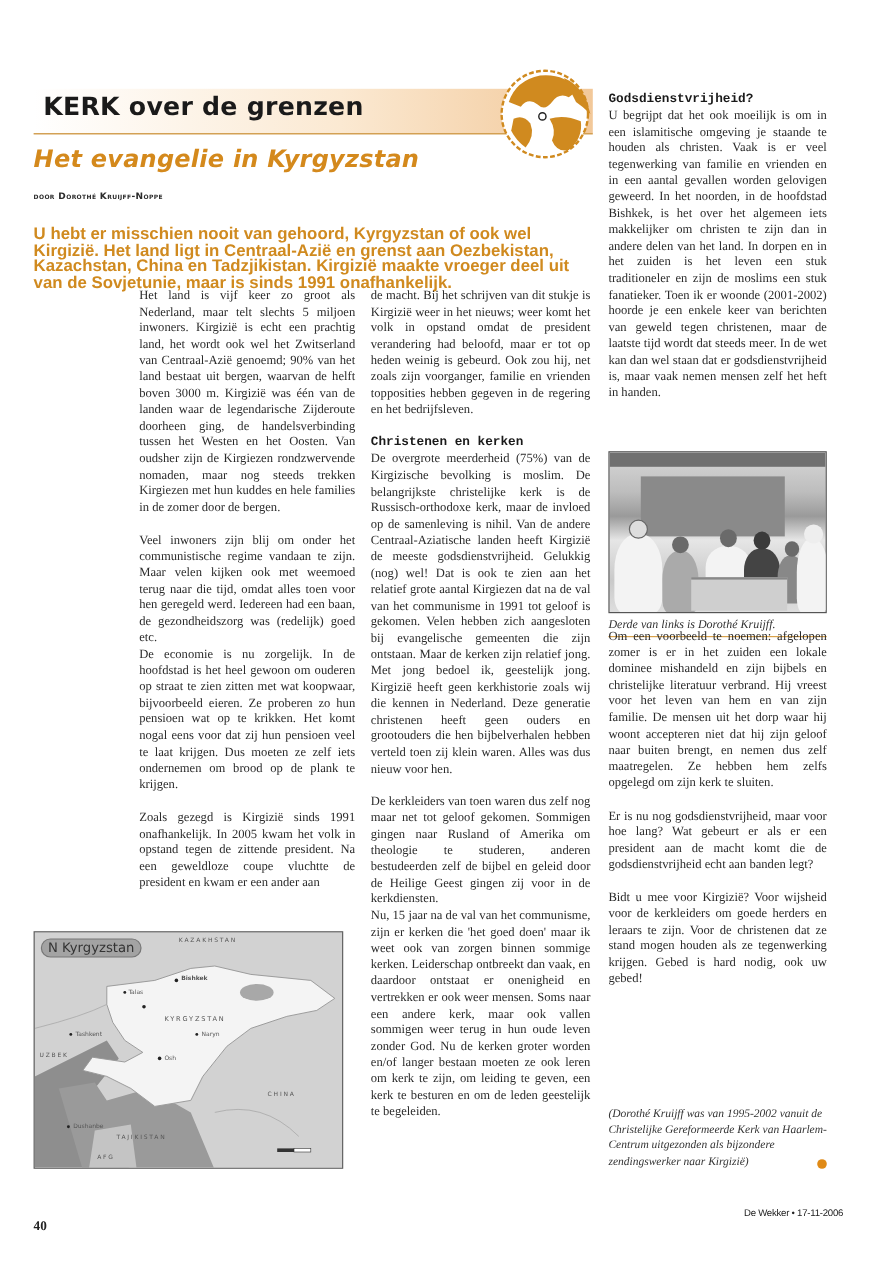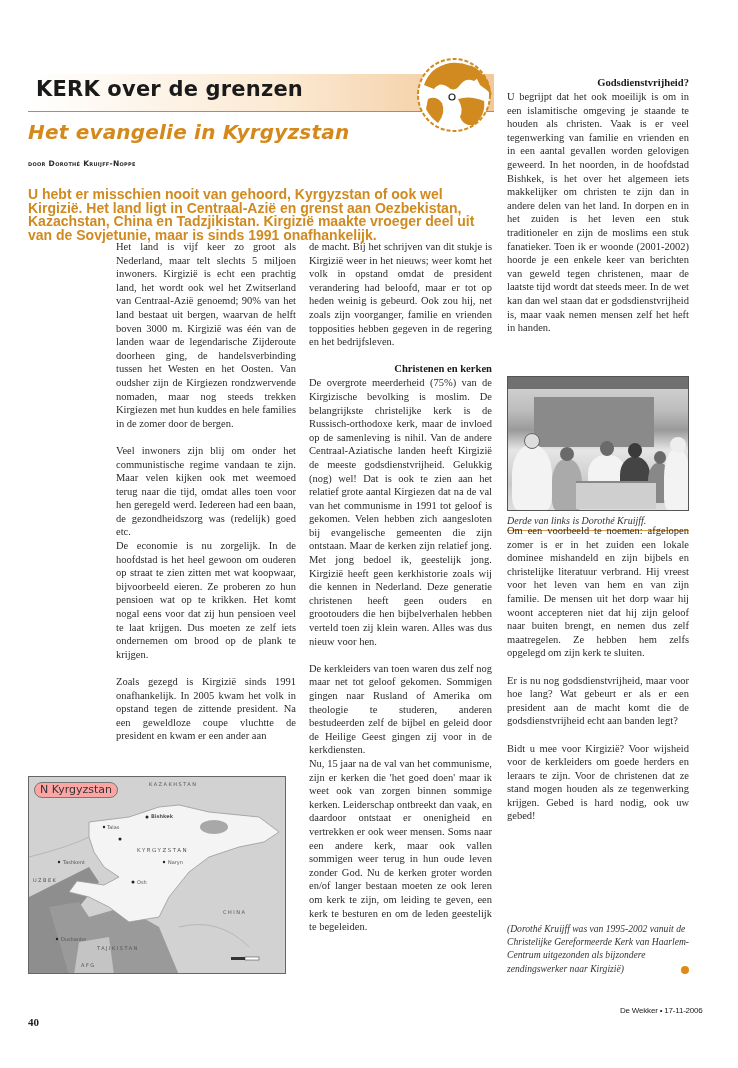--- a/index.html
+++ b/index.html
@@ -35,22 +35,22 @@
   }
 
   .col { position: absolute; font-size: 10.5px; line-height: 13.6px; text-align: justify; color: #2b2b2b; hyphens: manual; }
   .col p { margin-bottom: 13.6px; }
   .col p.tight { margin-bottom: 0; }
   .col1 { left: 116px; top: 240px; width: 180px; }
   .col2 { left: 309px; top: 240px; width: 183px; }
   .col3 { left: 507px; top: 76px; width: 182px; }
 
   .subhead {
-    font-family: Liberation Serif, serif; font-weight: bold; font-size: 10.6px; line-height: 14px;
-    color: #1a1a1a; text-align: right;
+    font-family: Liberation Mono, monospace; font-weight: bold; font-size: 10.6px; line-height: 14px;
+    color: #1a1a1a; text-align: left;
   }
 
   .photo-wrap { position: absolute; left: 507px; top: 376px; width: 182px; border-radius: 11px; }
   .photo {
     width: 182px; height: 135px; border: 1px solid #555; position: relative; overflow: hidden;
     background: linear-gradient(180deg, #d8d8d8 0%, #bdbdbd 25%, #9a9a9a 40%, #e6e6e6 55%, #c9c9c9 80%, #dedede 100%);
   }
   .photo .roof { position: absolute; left: 0; top: 0; width: 100%; height: 12px; background: #707070; }
   .photo .wall { position: absolute; left: 26px; top: 20px; width: 120px; height: 50px; background: #8a8a8a; }
   .photo .person { position: absolute; border-radius: 45% 45% 20% 20%; background: #f3f3f3; }
@@ -68,21 +68,21 @@
   }
   .end-dot { position: absolute; left: 681px; top: 966px; width: 8px; height: 8px; border-radius: 50%; background: #e08a16; }
 
   .map {
     position: absolute; left: 28px; top: 776px; width: 258px; height: 198px;
     border: 1px solid #666; background: #cfcfcf; overflow: hidden;
   }
   .map svg { position: absolute; left: 0; top: 0; }
   .map-title {
     position: absolute; left: 5px; top: 5px; padding: 0 5px; height: 16px; line-height: 14px;
-    border: 1px solid #777; border-radius: 8px; background: #fca5a5;
+    border: 1px solid #777; border-radius: 8px; background: #a3a3a3;
     font-family: "DejaVu Sans", sans-serif; font-size: 11px; color: #333;
   }
   .map-label { position: absolute; font-family: "DejaVu Sans", sans-serif; font-size: 5px; color: #555; letter-spacing: 1.5px; }
 
   .page-number {
     position: absolute; left: 28px; top: 1004px;
     font-family: "Liberation Serif", serif; font-weight: bold; font-size: 11px; color: #222; margin-top: 12px;
   }
   .footer-source {
     position: absolute; left: 620px; top: 1006px;

